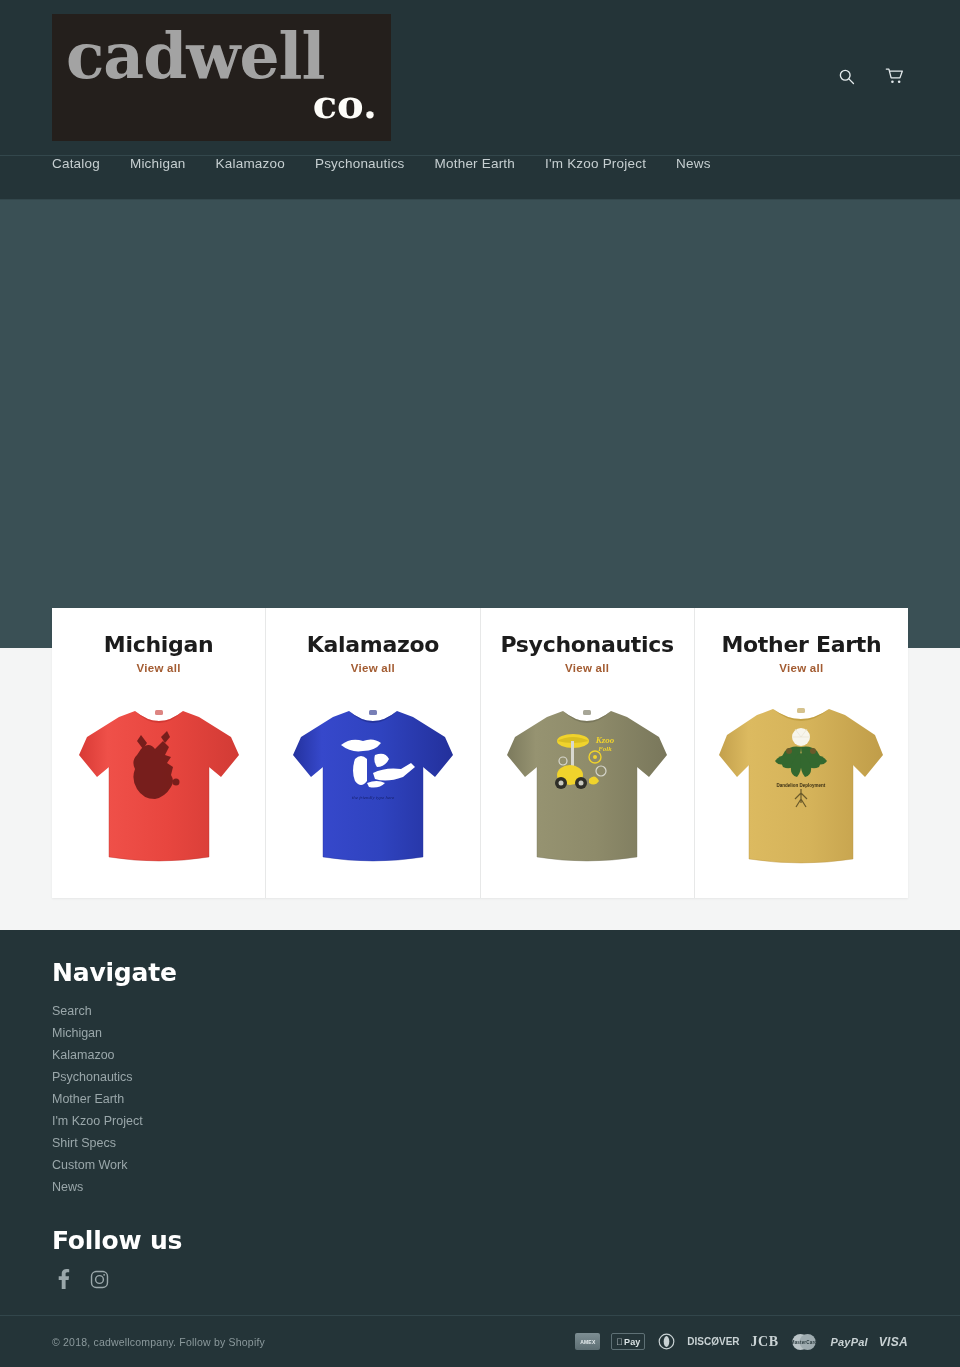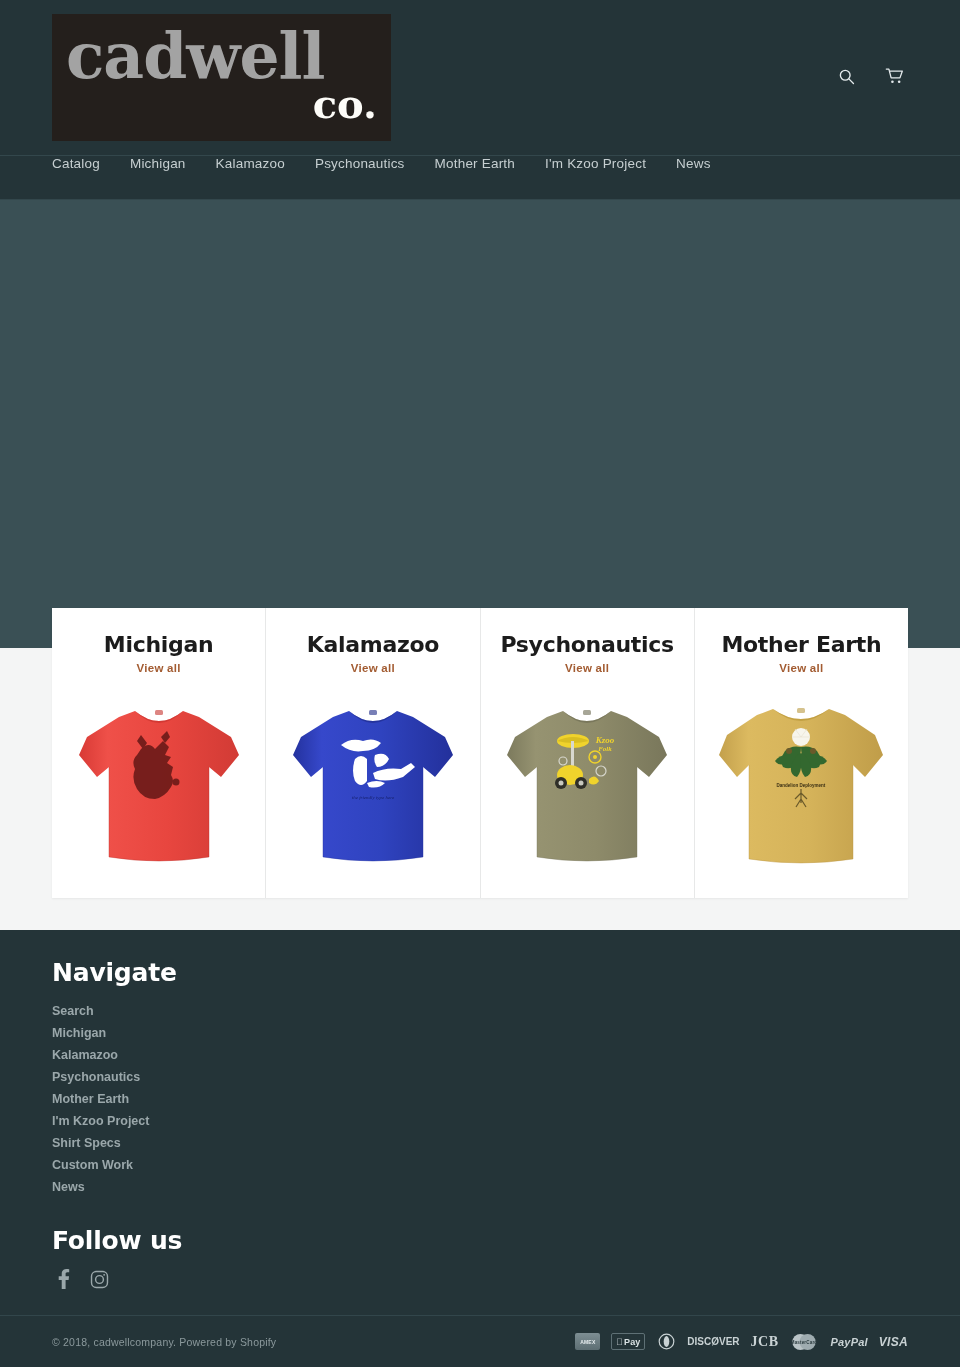--- a/index.html
+++ b/index.html
@@ -203,21 +203,21 @@
 
   .footer-heading {
     font-family: "DejaVu Sans", sans-serif;
     font-weight: bold;
     font-size: 25px;
     color: #ffffff;
     letter-spacing: -0.2px;
     margin-bottom: 13px;
   }
 
-  .footer-links { list-style: none; font-weight: bold; }
+  .footer-links { list-style: none; }
 
   .footer-link {
     display: block;
     color: #9aa7aa;
     font-size: 12.5px;
     line-height: 22px;
     text-decoration: none;
     cursor: pointer;
   }
 
@@ -539,21 +539,21 @@
               <circle cx="10" cy="10" r="4.1"></circle>
               <circle cx="14.9" cy="5.1" r="1" fill="#9aa7aa" stroke="none"></circle>
             </svg>
           </span>
         </div>
       </div>
 
     </div>
 
     <div class="footer-bottom">
-      <div class="copyright">© 2018, cadwellcompany. Powered by Shopify</div>
+      <div class="copyright">© 2018, cadwellcompany. Follow by Shopify</div>
 
       <div class="payment-row">
         <span class="pay pay-amex">AMEX</span>
         <span class="pay pay-apple"><span>Pay</span></span>
         <span class="pay pay-diners">
           <svg width="17" height="17" viewBox="0 0 20 20" fill="none" stroke="#c9d2d4" stroke-width="1.4">
             <circle cx="10" cy="10" r="8.6"></circle>
             <ellipse cx="10" cy="10" rx="3.3" ry="6.4" fill="#c9d2d4" stroke="none"></ellipse>
           </svg>
         </span>

